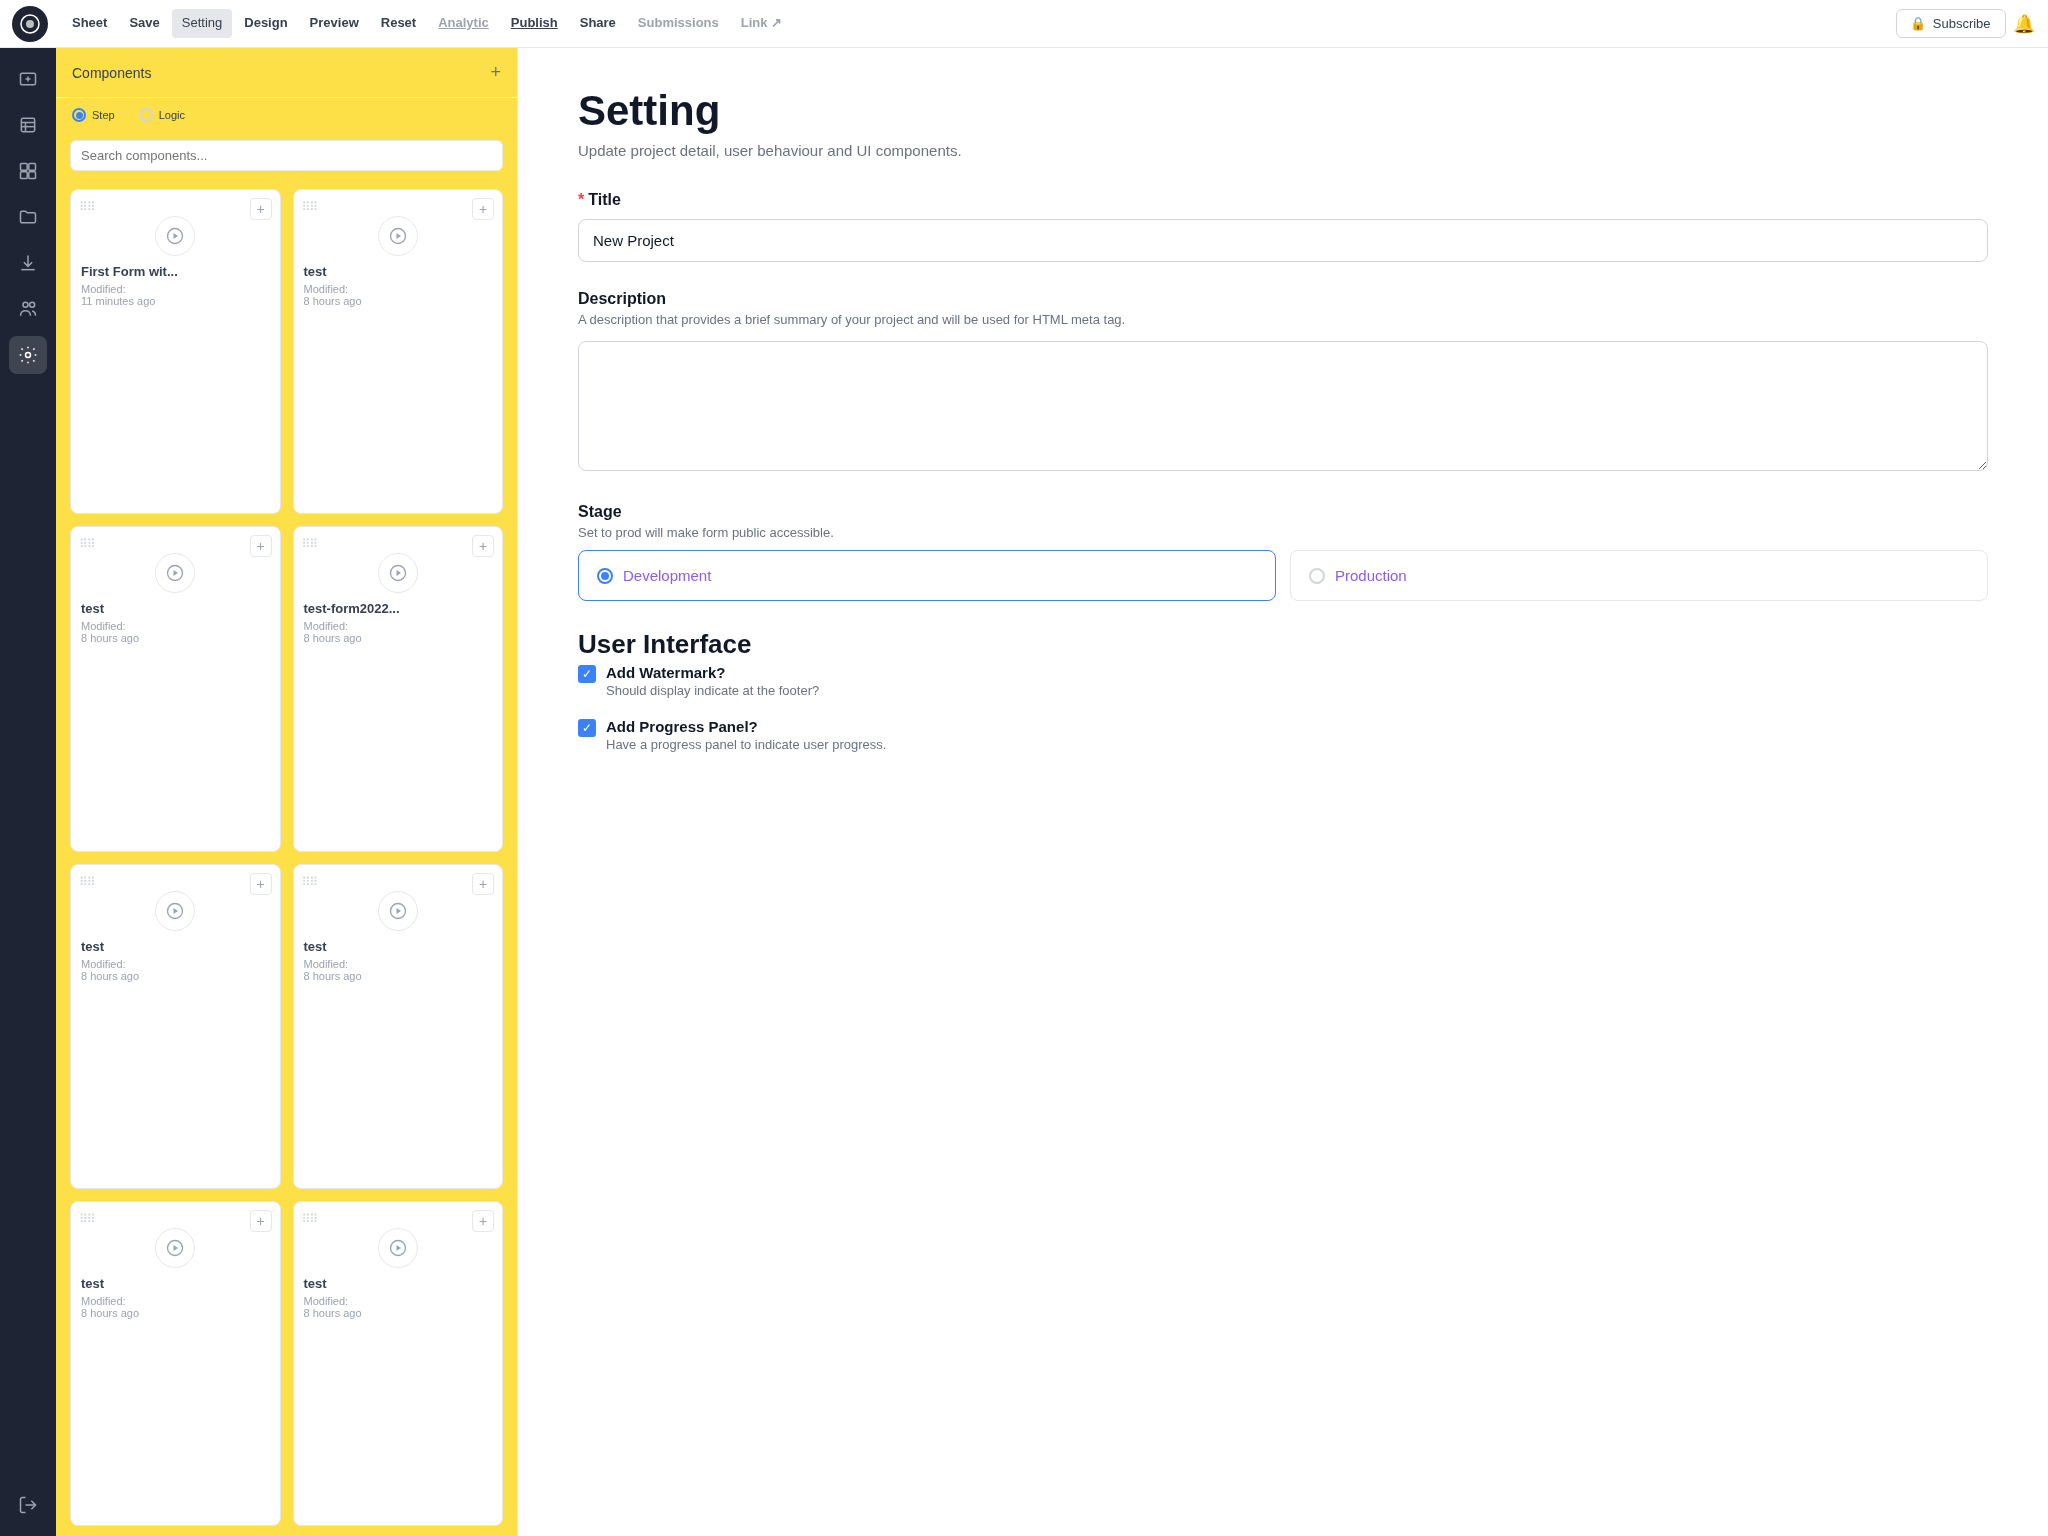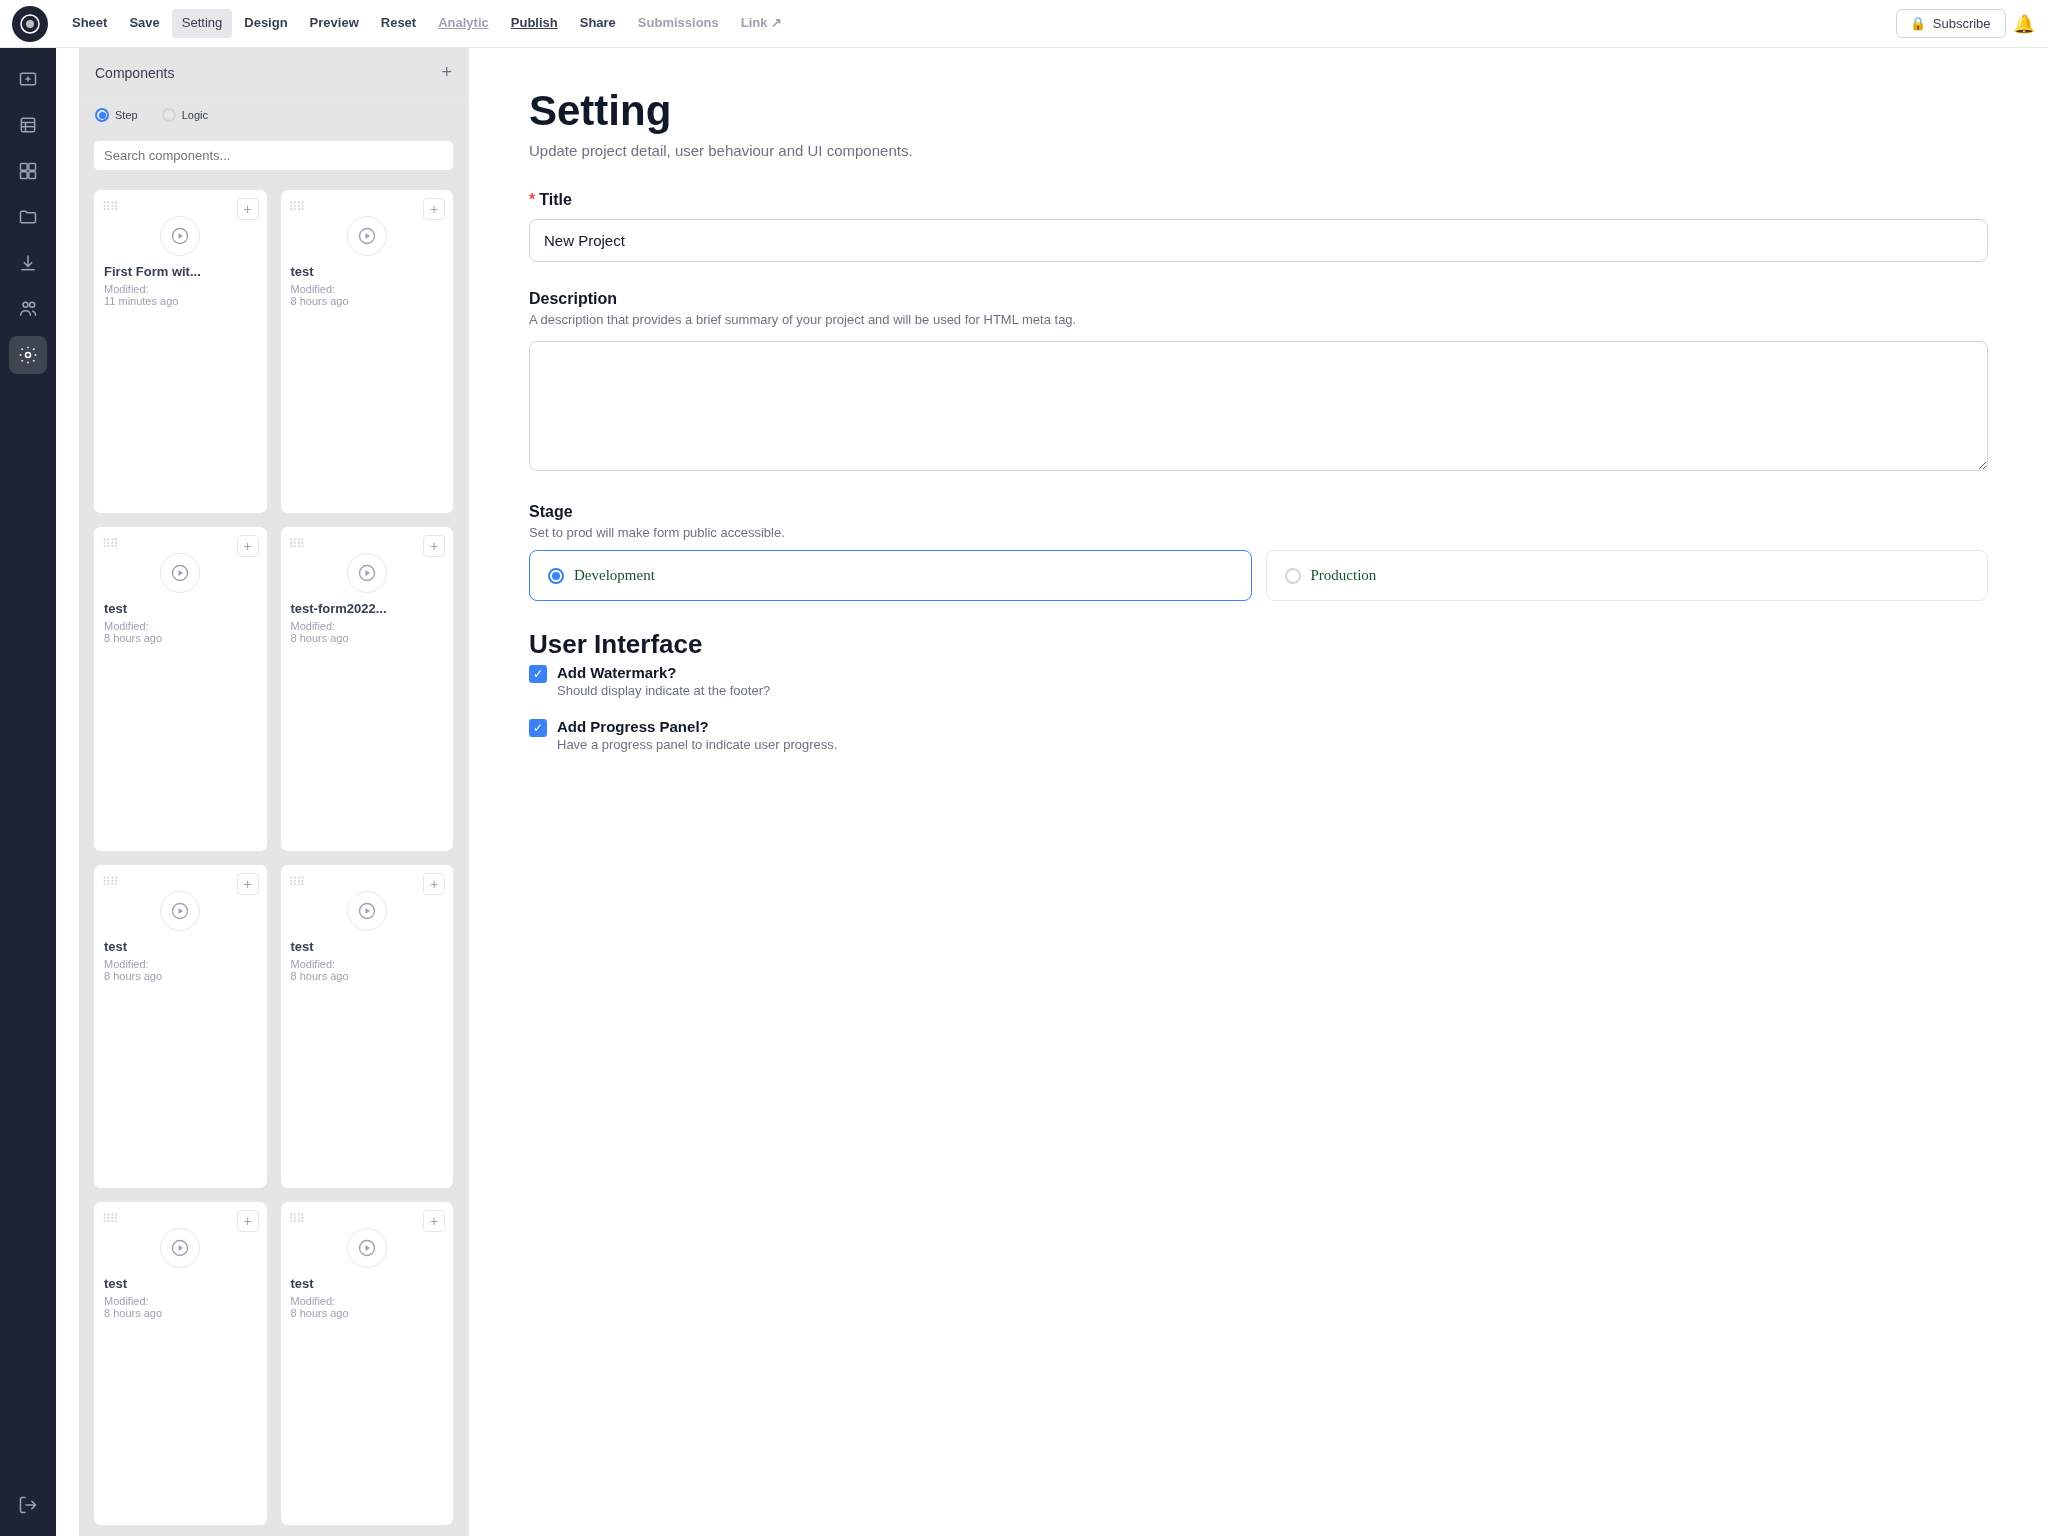--- a/index.html
+++ b/index.html
@@ -42,22 +42,22 @@
     }
     .icon-btn {
       width: 38px; height: 38px; display: flex; align-items: center; justify-content: center;
       border-radius: 8px; cursor: pointer; color: #9ca3af; font-size: 18px;
     }
     .icon-btn.active { background: rgba(255,255,255,0.15); color: #fff; }
     .icon-btn-bottom { margin-top: auto; }
 
     
     .components-panel {
-      width: 390px; border-right: 1px solid #e5e7eb; display: flex; flex-direction: column;
-      background: #e5e5e5; flex-shrink: 0; overflow: hidden; margin-left: 23px;
+      width: 462px; border-right: 1px solid #e5e7eb; display: flex; flex-direction: column;
+      background: #fde047; flex-shrink: 0; overflow: hidden;
     }
     .panel-header {
       display: flex; align-items: center; justify-content: space-between;
       padding: 14px 16px; border-bottom: 1px solid #e5e7eb;
     }
     .panel-title { font-size: 14px; font-weight: 500; color: #374151; }
     .panel-add { font-size: 18px; color: #6b7280; cursor: pointer; }
     .panel-tabs { display: flex; align-items: center; gap: 24px; padding: 10px 16px; }
     .panel-tab {
       display: flex; align-items: center; gap: 6px;
@@ -119,21 +119,21 @@
       width: 100%; padding: 12px 14px; border: 1px solid #d1d5db; border-radius: 8px;
       font-size: 15px; color: #111827; outline: none; resize: vertical; height: 130px;
       margin-top: 6px; font-family: inherit;
     }
 
     .field-desc { font-size: 13px; color: #6b7280; margin-top: 4px; margin-bottom: 8px; }
 
     .stage-options { display: grid; grid-template-columns: 1fr 1fr; gap: 14px; margin-top: 10px; }
     .stage-option {
       border: 1px solid #e5e7eb; border-radius: 8px; padding: 16px 18px;
-      display: flex; align-items: center; gap: 10px; cursor: pointer; font-size: 15px; color: #14532d; font-family: Liberation Serif, serif;
+      display: flex; align-items: center; gap: 10px; cursor: pointer; font-size: 15px; color: #8b5cf6;
     }
     .stage-option.selected { border-color: #3b82f6; }
     .stage-radio { width: 16px; height: 16px; border-radius: 50%; border: 2px solid #d1d5db; flex-shrink: 0; display: flex; align-items: center; justify-content: center; }
     .stage-radio.selected { border-color: #3b82f6; }
     .stage-radio-dot { width: 8px; height: 8px; border-radius: 50%; background: #3b82f6; }
 
     .section-header { font-size: 26px; font-weight: 800; color: #111827; margin-bottom: 4px; margin-top: 10px; }
     .section-sub { font-size: 14px; color: #6b7280; margin-bottom: 18px; }
 
     .checkbox-row { display: flex; align-items: flex-start; gap: 10px; margin-bottom: 20px; }

